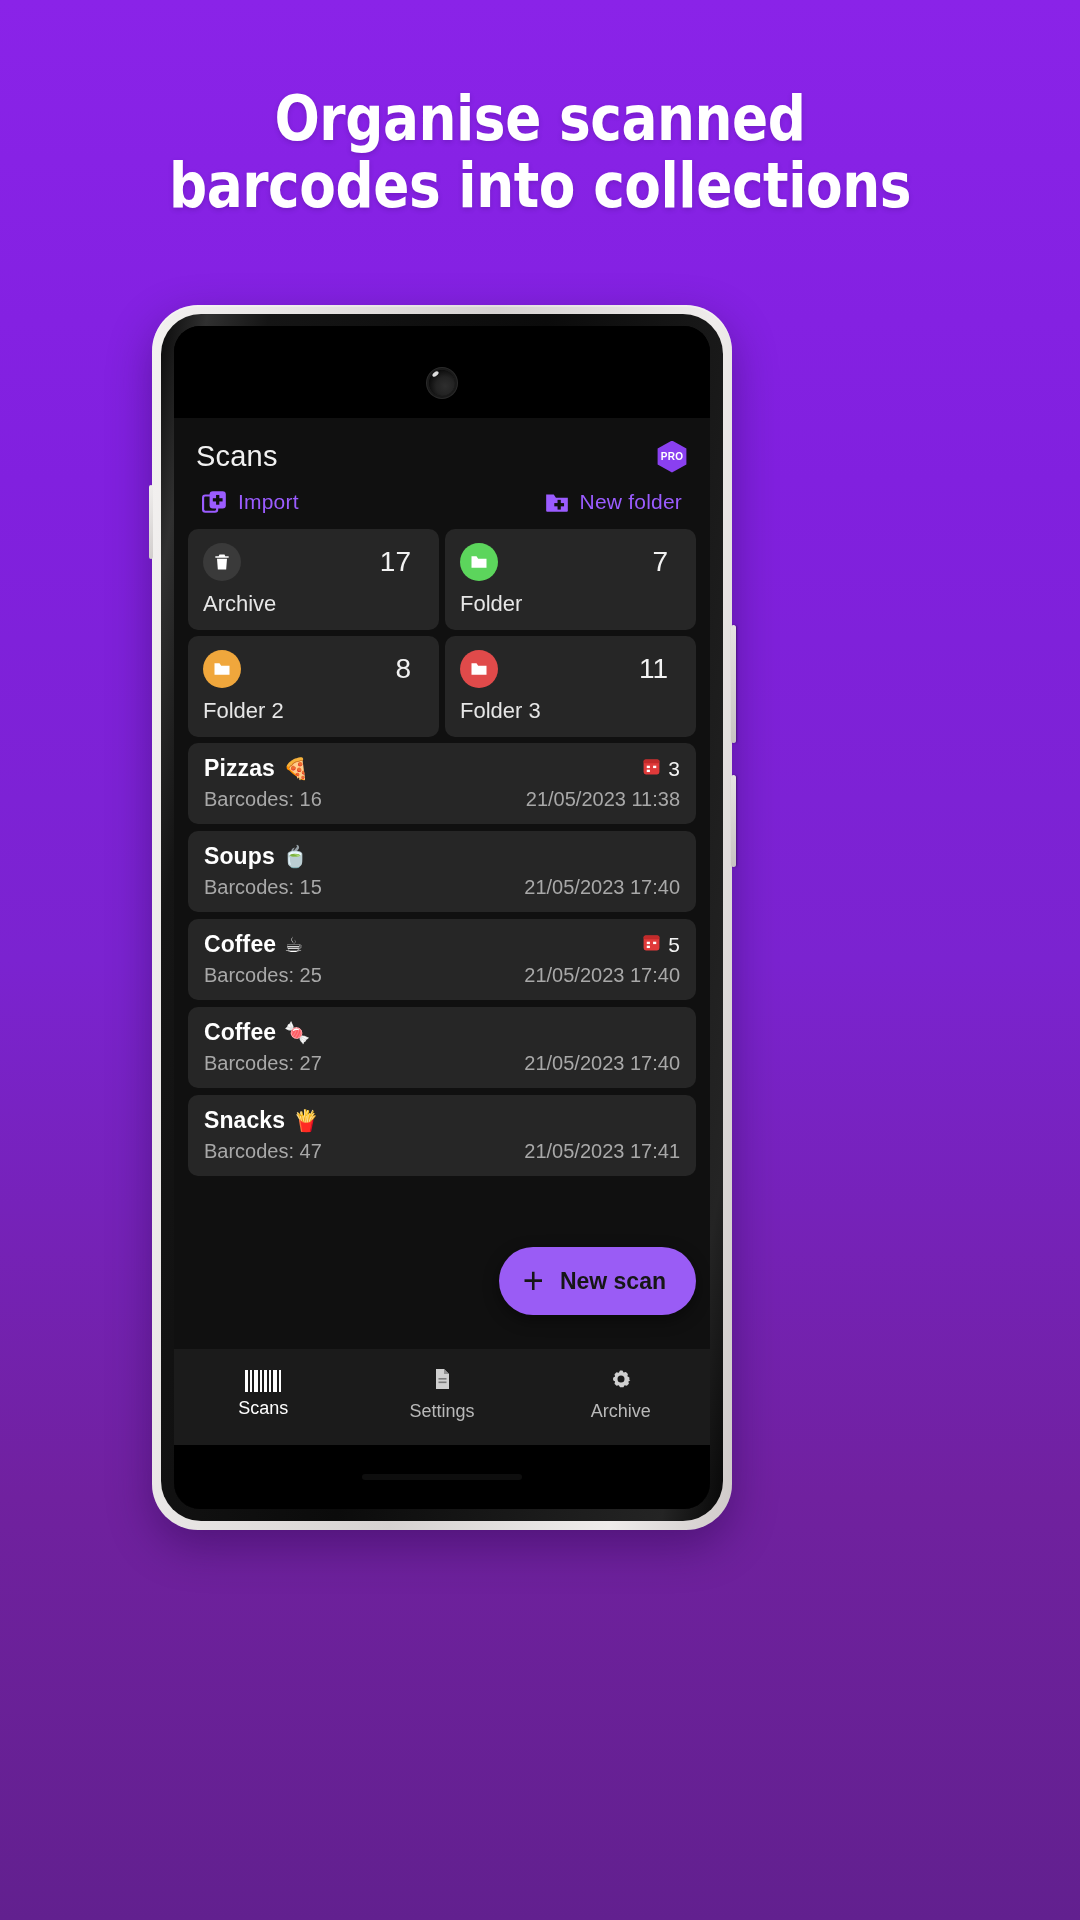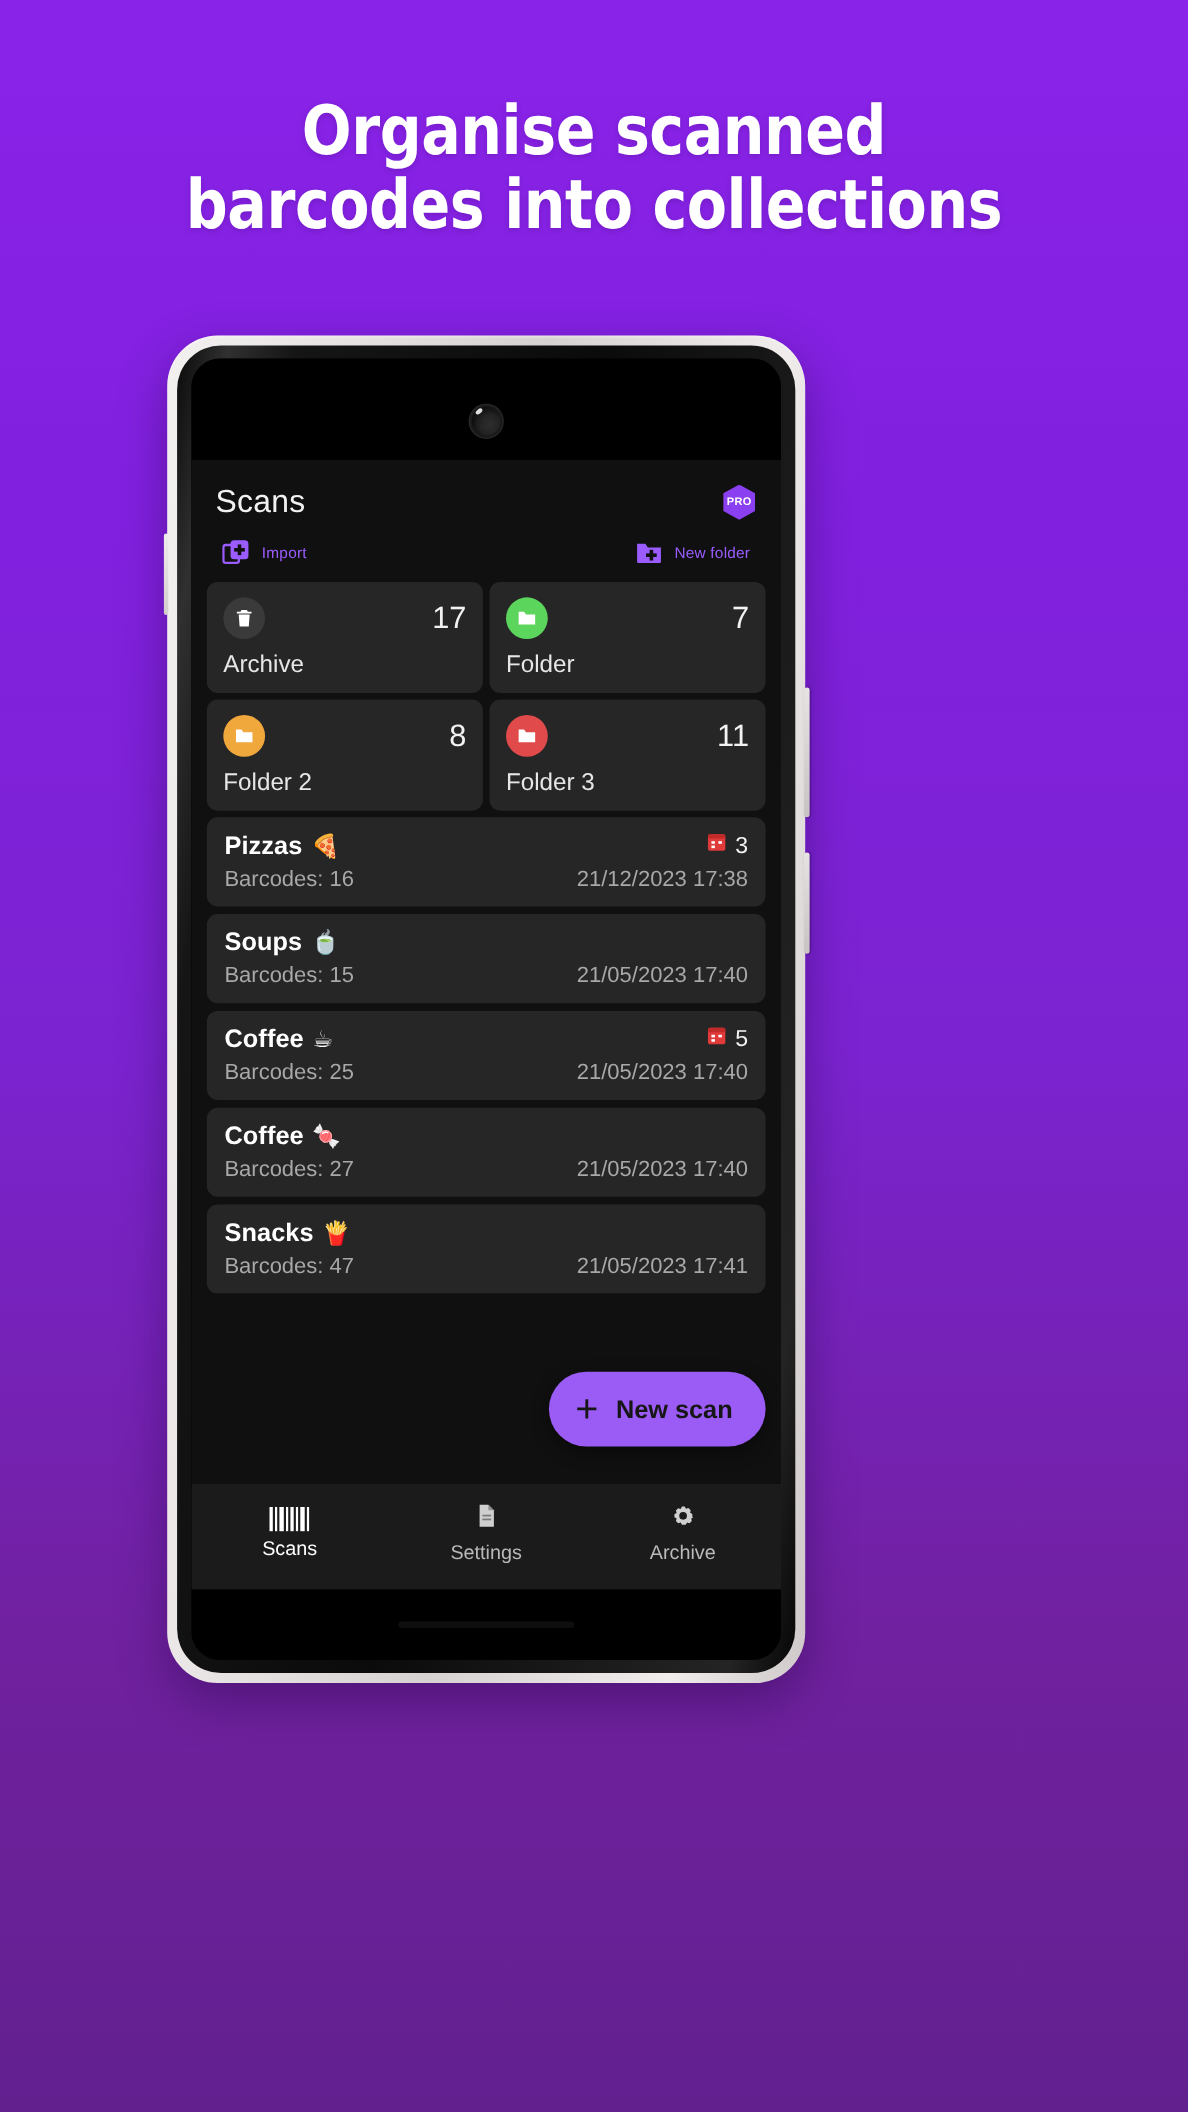--- a/index.html
+++ b/index.html
@@ -166,37 +166,37 @@
     justify-content: space-between;
     align-items: center;
     padding: 10px 28px 14px 28px;
     flex: 0 0 auto;
   }
   .action {
     display: flex;
     align-items: center;
     gap: 10px;
     color: #9B5CFF;
-    font-size: 14px;
+    font-size: 21px;
     letter-spacing: .2px;
   }
   .action svg { display:block; }
 
   
   .folder-grid {
     display: grid;
     grid-template-columns: 1fr 1fr;
     gap: 6px 6px;
     padding: 0 14px;
     flex: 0 0 auto;
   }
   .folder-card {
     background: #262626;
     border-radius: 10px;
-    padding: 14px 15px 13px 15px;
+    padding: 14px 28px 13px 15px;
     min-height: 100px;
     display: flex;
     flex-direction: column;
     justify-content: space-between;
   }
   .folder-top {
     display: flex;
     align-items: center;
     justify-content: space-between;
   }
@@ -453,21 +453,21 @@
                   <rect x="6" y="11" width="4" height="3" fill="#ffffff"></rect>
                   <rect x="14" y="11" width="4" height="3" fill="#ffffff"></rect>
                   <rect x="6" y="16" width="4" height="3" fill="#ffffff"></rect>
                 </svg>
               </span>
               <span>3</span>
             </div>
           </div>
           <div class="scan-bottom">
             <div class="scan-sub">Barcodes: 16</div>
-            <div class="scan-date">21/12/2023 17:38</div>
+            <div class="scan-date">21/05/2023 11:38</div>
           </div>
         </div>
 
         <div class="scan-row">
           <div class="scan-top">
             <div class="scan-name">
               <span>Soups</span>
               <span class="scan-emoji">🍵</span>
             </div>
             <div class="alarm-badge hidden">

